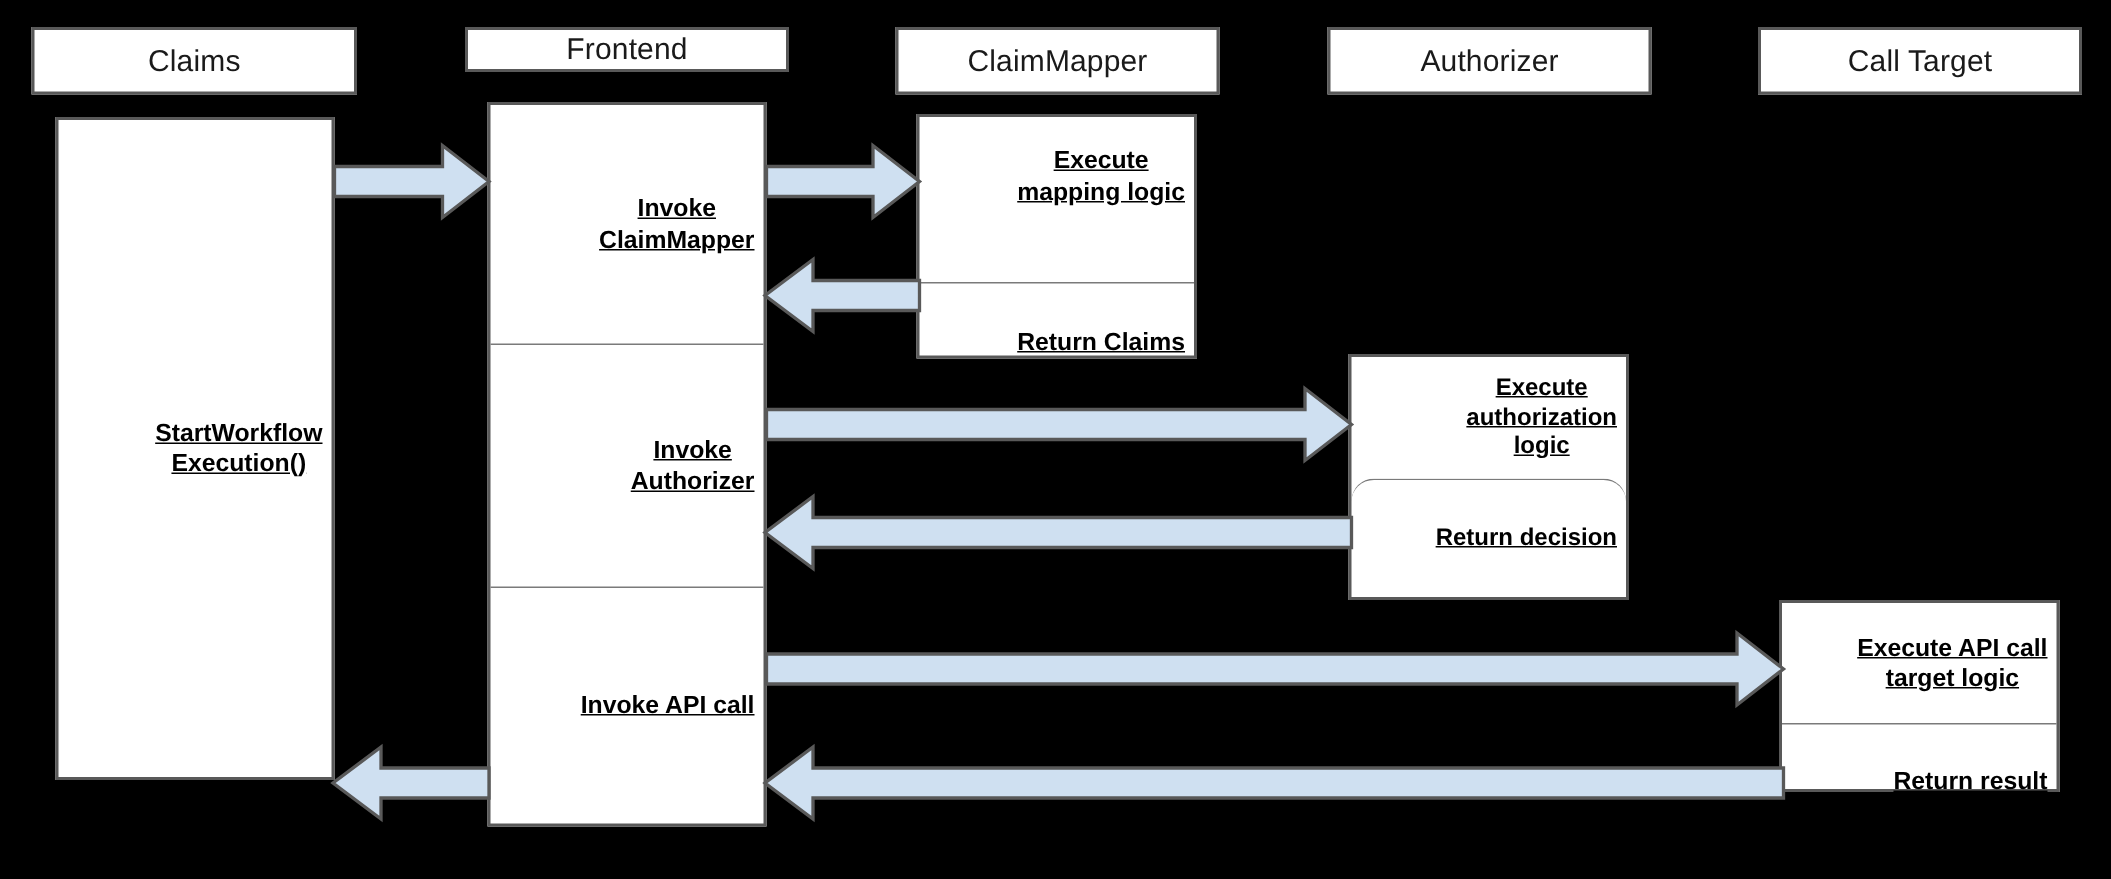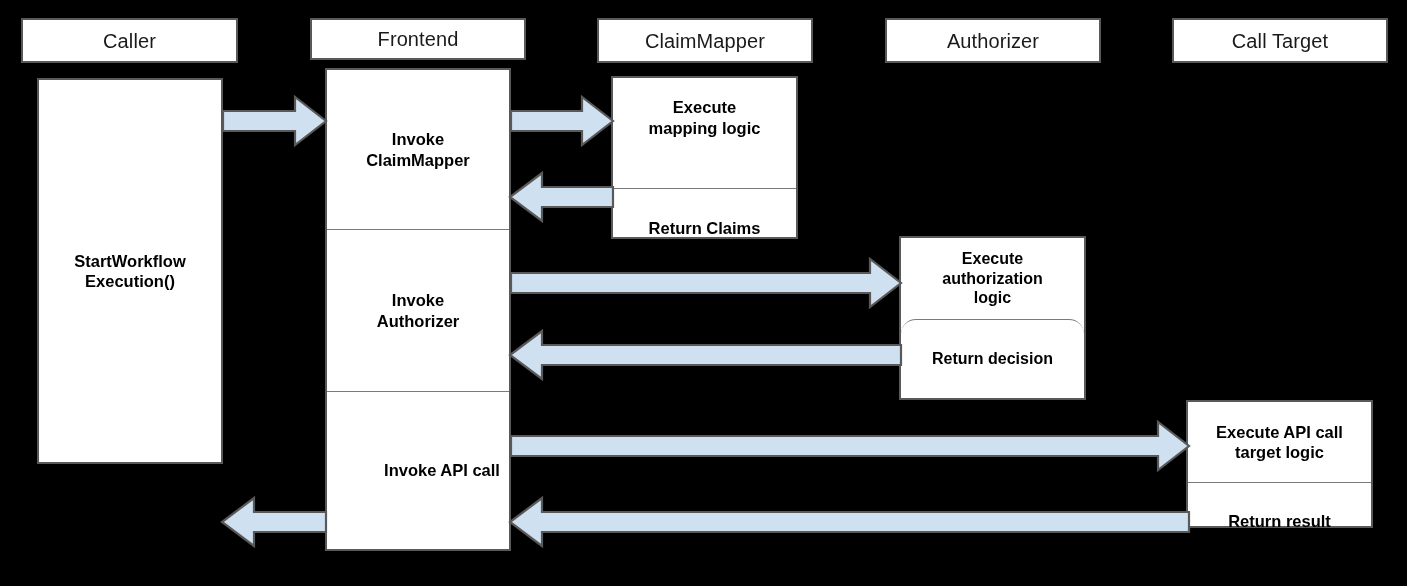--- a/index.html
+++ b/index.html
@@ -43,23 +43,24 @@
     position: absolute;
     box-sizing: border-box;
     background: #ffffff;
     border: 2px solid #595959;
   }
   .act-seg {
     box-sizing: border-box;
     width: 100%;
     display: flex;
     align-items: center;
-    justify-content: center;
+    justify-content: flex-end;
     text-align: center;
     position: relative;
+    text-decoration: underline;
   }
   .act-seg + .act-seg {
     border-top: 1.5px solid #7a7a7a;
   }
   .act-seg .seg-label {
     font-size: 16.5px;
     font-weight: bold;
     color: #000000;
     line-height: 1.22;
     padding: 0 6px;
@@ -77,40 +78,40 @@
     display: block;
     overflow: visible;
   }
 </style>
 </head>
 <body>
 
 <div id="canvas">
 
   <div class="lifeline-head" style="left:21px; top:18px; width:217px; height:45px;">
-    <span class="head-label">Caller</span>
-  </div>
-
-  <div class="lifeline-head" style="left:310px; top:18px; width:216px; height:42px;">
+    <span class="head-label">Claims</span>
+  </div>
+
+  <div class="lifeline-head" style="left:310px; top:18px; width:216px; height:30px;">
     <span class="head-label">Frontend</span>
   </div>
 
   <div class="lifeline-head" style="left:597px; top:18px; width:216px; height:45px;">
     <span class="head-label">ClaimMapper</span>
   </div>
 
   <div class="lifeline-head" style="left:885px; top:18px; width:216px; height:45px;">
     <span class="head-label">Authorizer</span>
   </div>
 
   <div class="lifeline-head" style="left:1172px; top:18px; width:216px; height:45px;">
     <span class="head-label">Call Target</span>
   </div>
 
-  <div class="activation" style="left:37px; top:78px; width:186px; height:386px;">
+  <div class="activation" style="left:37px; top:78px; width:186px; height:442px;">
     <div class="act-seg" style="height:100%;">
       <span class="seg-label">StartWorkflow
 Execution()</span>
     </div>
   </div>
 
   <div class="activation" style="left:325px; top:68px; width:186px; height:483px;">
     <div class="act-seg" style="height:159px;">
       <span class="seg-label">Invoke
 ClaimMapper</span>

